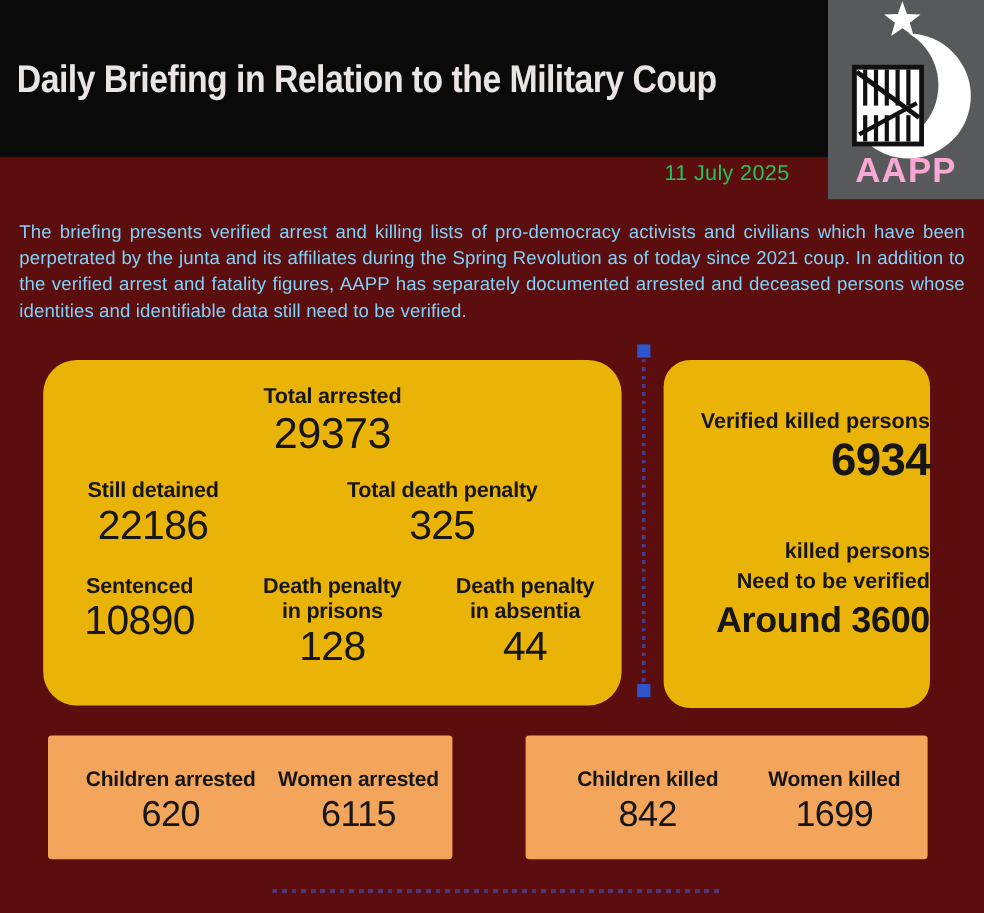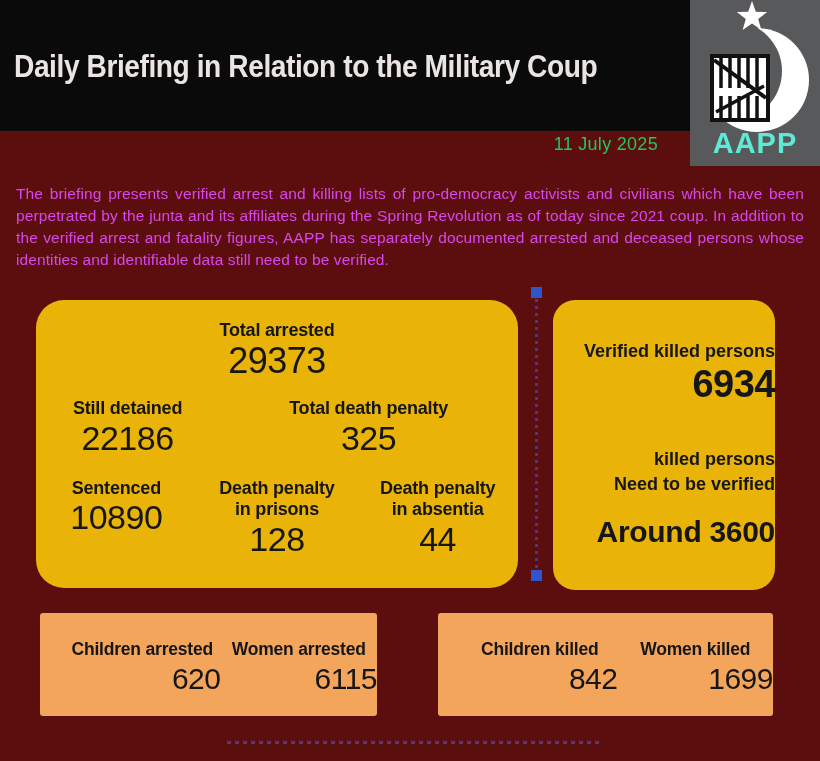--- a/index.html
+++ b/index.html
@@ -18,66 +18,66 @@
   .date{
     position:absolute;right:162px;top:134px;
     color:#22c55e;font-size:18px;font-weight:400;letter-spacing:0.3px;
   }
   .logo{
     position:absolute;right:0;top:0;width:130px;height:166px;background:#58595b;
   }
   .logo-art{position:absolute;left:0;top:0;width:130px;height:134px;display:block;}
   .logo-text{
     position:absolute;left:0;right:0;bottom:6px;text-align:center;
-    color:#5eead4;font-size:29px;font-weight:700;letter-spacing:1px;
+    color:#f9a8d4;font-size:29px;font-weight:700;letter-spacing:1px;
   }
   
   .intro{
     position:absolute;left:16px;top:183px;width:788px;margin:0;
-    color:#d946ef;font-size:15.5px;line-height:1.42;text-align:justify;
+    color:#7dd3fc;font-size:15.5px;line-height:1.42;text-align:justify;
     letter-spacing:0.1px;
   }
   
   .panel{position:absolute;background:#eab308;color:#161616;}
   .panel-left{left:36px;top:300px;width:482px;height:288px;border-radius:28px;padding:0;box-sizing:border-box;}
   .panel-right{left:553px;top:300px;width:222px;height:290px;border-radius:22px;box-sizing:border-box;text-align:right;}
   .stat{text-align:center;}
   .stat-label{font-size:18px;font-weight:700;line-height:1.22;letter-spacing:-0.2px;}
   .stat-value{font-size:34px;font-weight:400;line-height:1.08;letter-spacing:-0.5px;}
   .stat-value.xl{font-size:36px;}
   .row{display:flex;}
   .row1{padding-top:20px;}
   .row2{margin-top:17px;}
   .row2 .col-a{width:38%;}
   .row2 .col-b{width:62%;}
   .row3{margin-top:21px;}
   .row3 .col{width:33.33%;}
   .panel-right .pr-label{padding-top:40px;font-size:18px;font-weight:700;line-height:1.3;}
   .panel-right .pr-value{font-size:38px;font-weight:700;letter-spacing:-0.5px;line-height:1.05;margin-top:2px;}
   .panel-right .pr-label2{margin-top:42px;font-size:18px;font-weight:700;line-height:1.4;}
-  .panel-right .pr-value2{font-size:30px;font-weight:700;letter-spacing:-0.3px;margin-top:17px;}
+  .panel-right .pr-value2{font-size:30px;font-weight:700;letter-spacing:-0.3px;margin-top:3px;}
   
   .divider{position:absolute;left:528px;top:287px;width:17px;height:296px;}
   .sq{position:absolute;left:3px;width:11px;height:11px;background:#2e55cb;}
   .sq-top{top:0;}
   .sq-bottom{top:283px;}
   .dotline{
     position:absolute;left:7px;top:12px;width:3px;height:270px;
     background-image:repeating-linear-gradient(to bottom,#463a8a 0 3px,rgba(0,0,0,0) 3px 7px);
   }
   
   .strip{
     position:absolute;top:613px;height:103px;background:#f4a55c;border-radius:3px;
     display:flex;color:#161616;box-sizing:border-box;padding-top:26px;padding-left:24px;
   }
   .strip-left{left:40px;width:337px;}
   .strip-right{left:438px;width:335px;}
   .strip .col{width:50%;text-align:center;}
   .strip .stat-label{font-size:17.5px;}
-  .strip .stat-value{font-size:30px;margin-top:3px;text-align:right;}
+  .strip .stat-value{font-size:30px;margin-top:3px;}
   
   .bottom-dashes{
     position:absolute;left:227px;top:741px;width:373px;height:3px;
     background-image:repeating-linear-gradient(to right,#4a3f8f 0 4px,rgba(0,0,0,0) 4px 8px);
     opacity:0.9;
   }
 </style>
 </head>
 <body>
 

